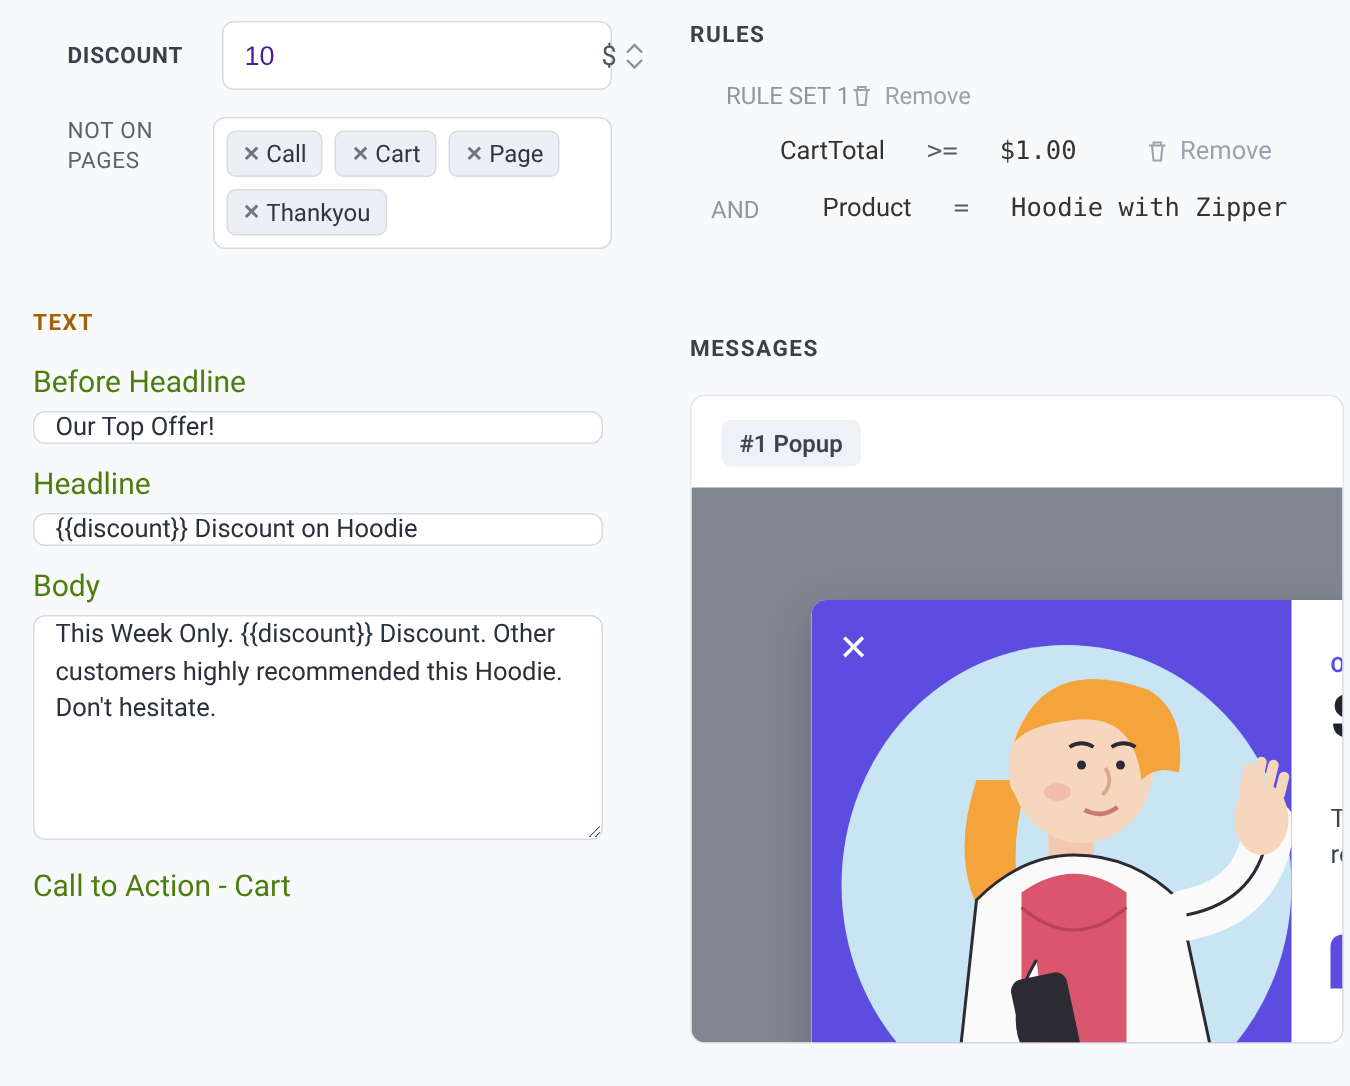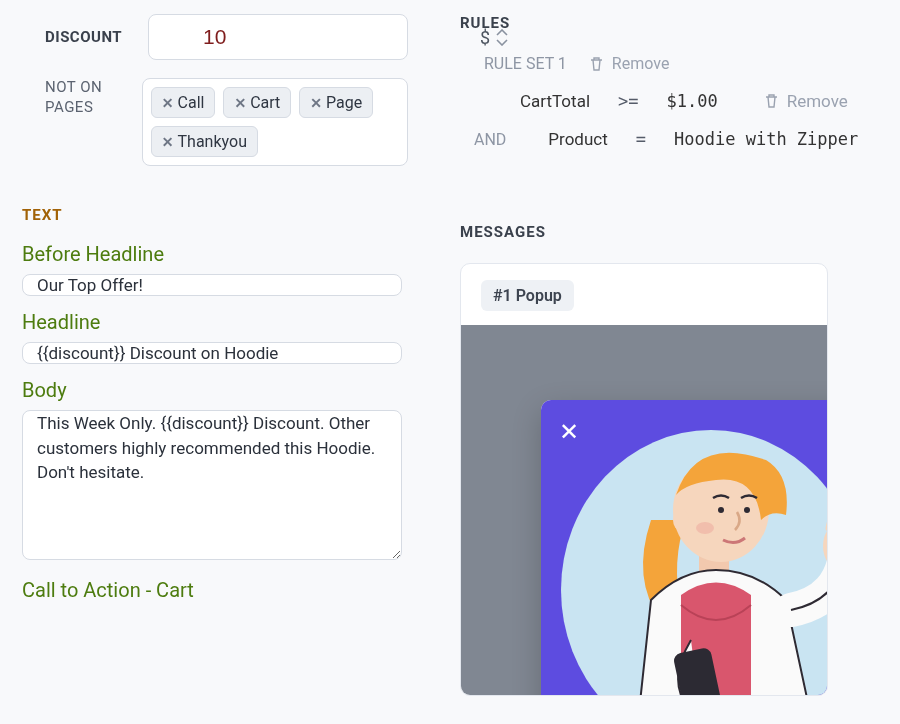--- a/index.html
+++ b/index.html
@@ -18,21 +18,21 @@
   .row { display: flex; align-items: center; margin-bottom: 18px; }
   .label-col { width: 110px; font-size: 15px; letter-spacing: .5px; color: #5b6370; margin-left: 23px; }
   .label-col.strong { font-weight: 700; color: #3a414c; }
   .label-col.two-line { line-height: 1.3; }
 
   .num-input-wrap {
     display: flex; align-items: center;
     background: #fff; border: 1px solid #d6dbe3; border-radius: 8px;
     height: 46px; width: 260px; padding: 0 8px 0 14px;
   }
-  .num-input { flex: 1; border: none; outline: none; font-size: 21px; color: #7f1d1d; background: transparent; margin-left: 40px; }
+  .num-input { flex: 1; border: none; outline: none; font-size: 18px; color: #4c1d95; background: transparent; }
   .unit { color: #4d5560; font-size: 18px; margin: 0 6px; }
   .stepper { display: flex; flex-direction: column; gap: 1px; color: #8a92a0; cursor: pointer; }
   .stepper svg { display: block; }
 
   .tags-box {
     background: #fff; border: 1px solid #d6dbe3; border-radius: 8px;
     padding: 8px; width: 300px; display: flex; flex-wrap: wrap; gap: 8px;
   }
   .tag {
     display: inline-flex; align-items: center; gap: 4px;
@@ -51,31 +51,31 @@
     width: 380px; background: #fff; border: 1px solid #d6dbe3; border-radius: 8px;
     padding: 0 14px; font-size: 17px; color: #2b313b; font-family: inherit;
   }
   .textarea { height: 150px; resize: both; line-height: 1.45; }
 
   
   .rules-h, .messages-h {
     font-size: 15px; font-weight: 700; letter-spacing: 1px;
     color: #3a414c; margin-bottom: 22px;
   }
-  .rule-set-row { display: flex; align-items: center; gap: 22px; color: #8e96a4; font-size: 16px; padding-left: 24px; text-align: right; }
+  .rule-set-row { display: flex; align-items: center; color: #8e96a4; font-size: 16px; padding-left: 24px; text-align: right; }
   .remove { display: flex; align-items: center; gap: 8px; cursor: pointer; color: #9aa2b0; }
   .rule-line { padding-left: 60px; margin-top: 18px; font-size: 17px; display: flex; align-items: center; gap: 28px; }
   .rule-line .op, .rule-line .cmp { color: #555c69; }
   .mono { font-family: ui-monospace, Menlo, Consolas, monospace; }
   .and-lbl { color: #8e96a4; font-size: 16px; margin-right: 14px; margin-left: -46px; }
 
   .messages-h { margin-top: 74px; }
   .card {
     background: #fff; border: 1px solid #e3e7ee; border-radius: 10px;
-    overflow: hidden; width: 368px;
+    overflow: hidden; width: 436px;
   }
   .card-tag {
     display: inline-block; background: #eef1f5; color: #3d4450;
     border-radius: 6px; padding: 6px 12px; font-size: 16px; font-weight: 600;
     margin: 16px 0 14px 20px;
   }
   .preview-stage {
     background: #808792; height: 370px; position: relative; overflow: hidden;
   }
   .popup {

